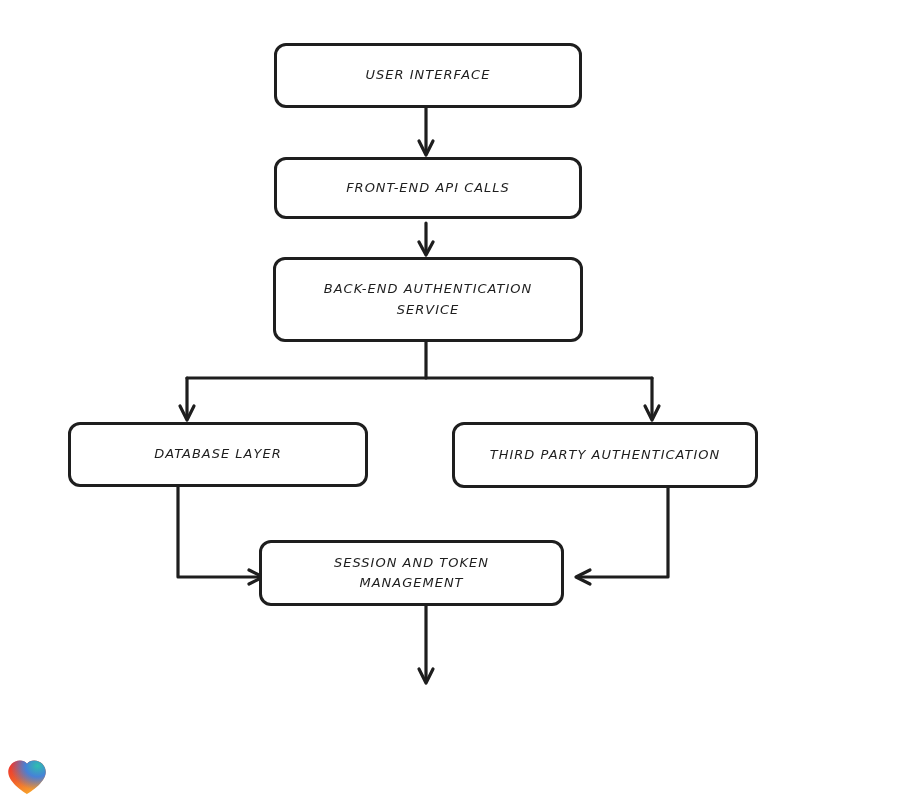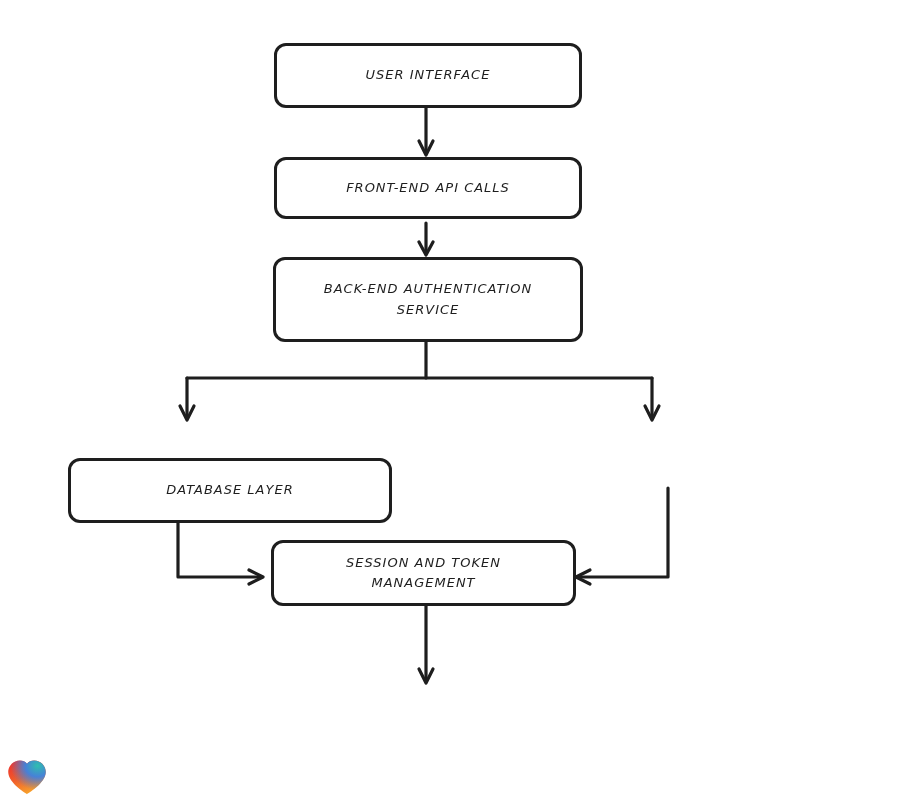--- a/index.html
+++ b/index.html
@@ -45,23 +45,23 @@
     font-size: 13px;
     font-style: italic;
     font-weight: 500;
     letter-spacing: 1px;
     line-height: 1.55;
     color: #1e1e1e;
   }
   .node--ui            { left: 274px; top: 43px;  width: 308px; height: 65px; }
   .node--frontend      { left: 274px; top: 157px; width: 308px; height: 62px; }
   .node--backend       { left: 273px; top: 257px; width: 310px; height: 85px; }
-  .node--database      { left: 68px;  top: 422px; width: 324px; height: 65px; margin-top: 36px; }
+  .node--database      { left: 68px;  top: 422px; width: 300px; height: 65px; }
   .node--thirdparty    { left: 452px; top: 422px; width: 306px; height: 66px; }
-  .node--session       { left: 271px; top: 540px; width: 305px; height: 66px; }
+  .node--session       { left: 259px; top: 540px; width: 305px; height: 66px; }
   .node--security      { left: 270px; top: 685px; width: 305px; height: 63px; }
   .node--backend .label { max-width: 250px; }
   .node--session .label { max-width: 210px; }
   .brand-logo {
     position: absolute;
     left: 8px;
     top: 759px;
     width: 38px;
     height: 37px;
     cursor: pointer;
@@ -122,20 +122,23 @@
   </div>
 
   <div class="node node--backend">
     <span class="label">BACK-END AUTHENTICATION SERVICE</span>
   </div>
 
   <div class="node node--database">
     <span class="label">DATABASE LAYER</span>
   </div>
 
+  <div class="node node--thirdparty">
+    <span class="label">THIRD PARTY AUTHENTICATION</span>
+  </div>
 
   <div class="node node--session">
     <span class="label">SESSION AND TOKEN MANAGEMENT</span>
   </div>
 
 
   <div class="brand-logo">
     <svg width="38" height="37" viewBox="0 0 32 29" xmlns="http://www.w3.org/2000/svg">
       <defs>
         <linearGradient id="heart-base" x1="0" y1="0" x2="0.45" y2="1">

